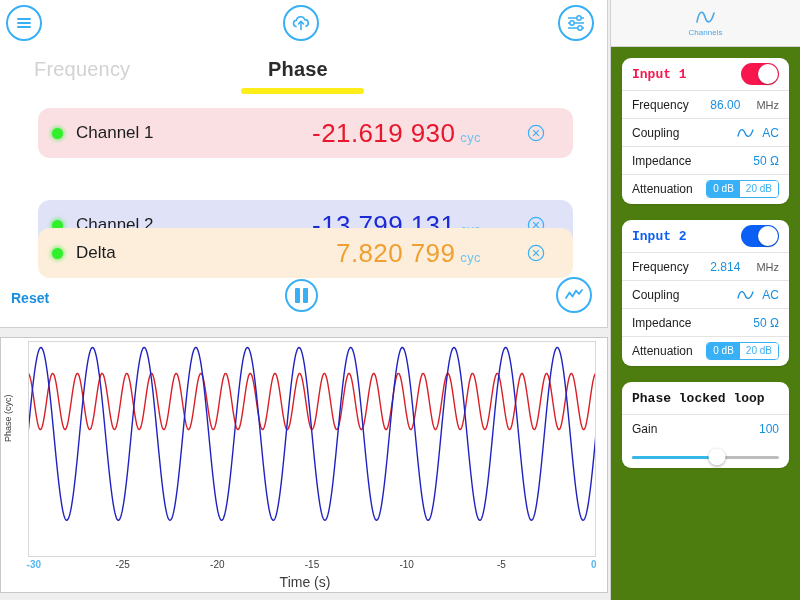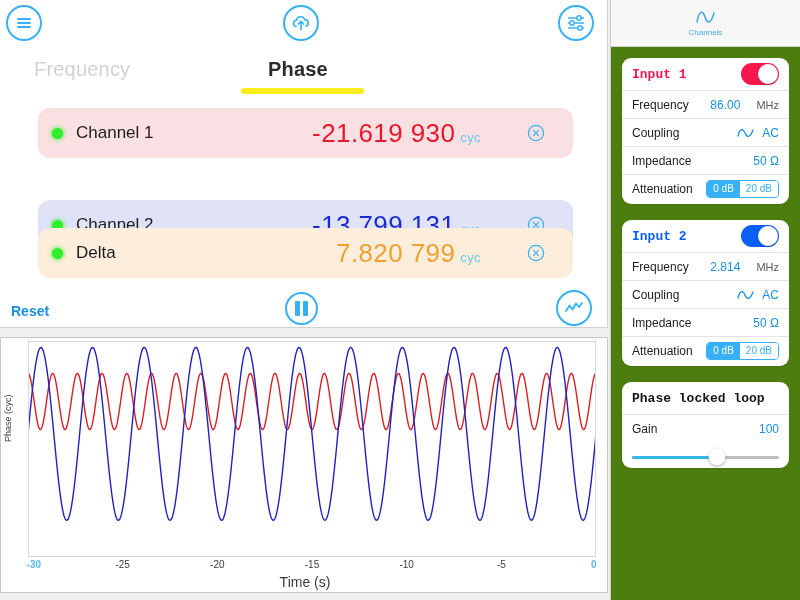--- a/index.html
+++ b/index.html
@@ -65,21 +65,21 @@
   .chval {
     position: absolute; right: 92px; font-size: 26px; font-weight: 400;
     letter-spacing: .4px; white-space: nowrap;
   }
   .chunit { font-size: 13px; color: #6ec4ef; margin-left: 5px; }
   .chclose {
     position: absolute; right: 28px; width: 18px; height: 18px;
   }
 
   
-  .ctrlbar { position: absolute; left: 0; top: 296px; width: 490px; height: 45px; }
+  .ctrlbar { position: absolute; left: 0; top: 283px; width: 490px; height: 45px; }
   #reset-btn {
     position: absolute; left: 11px; top: 7px; font-size: 14px; font-weight: bold;
     color: #1a8fe0;
   }
   #pause-btn {
     position: absolute; left: 285px; top: -4px; width: 33px; height: 33px;
     border-radius: 50%; border: 2px solid #38b0f5;
     display: flex; align-items: center; justify-content: center; gap: 3px;
     background: #fff;
   }

